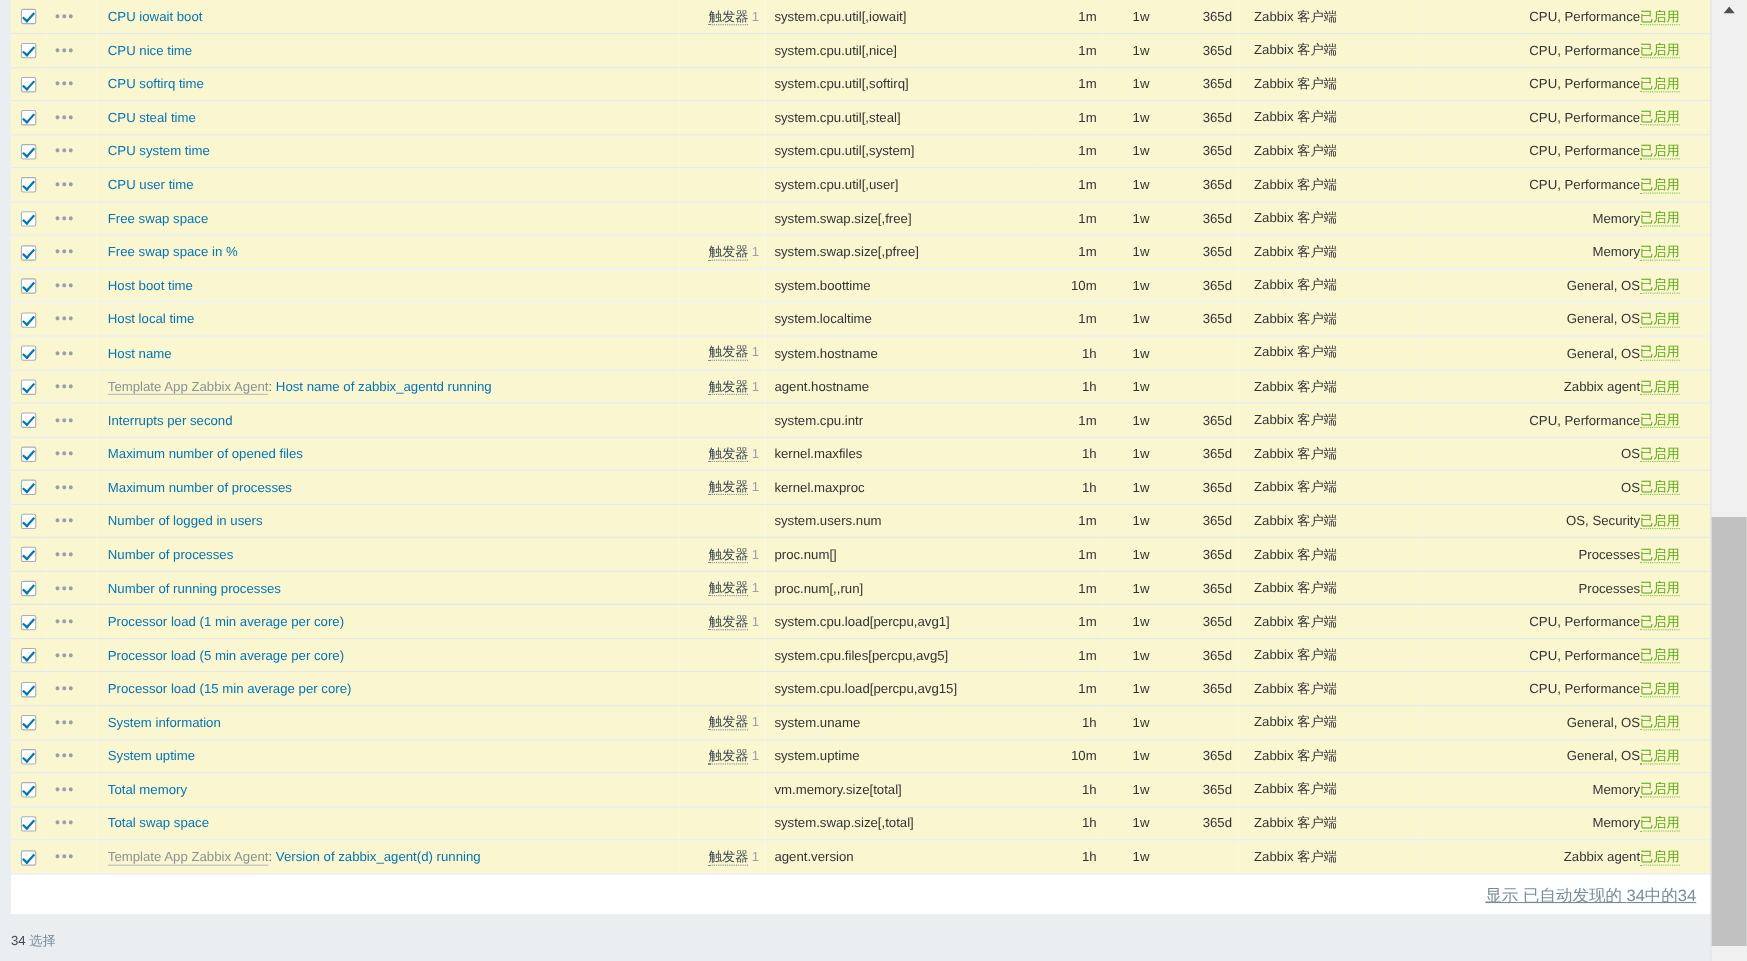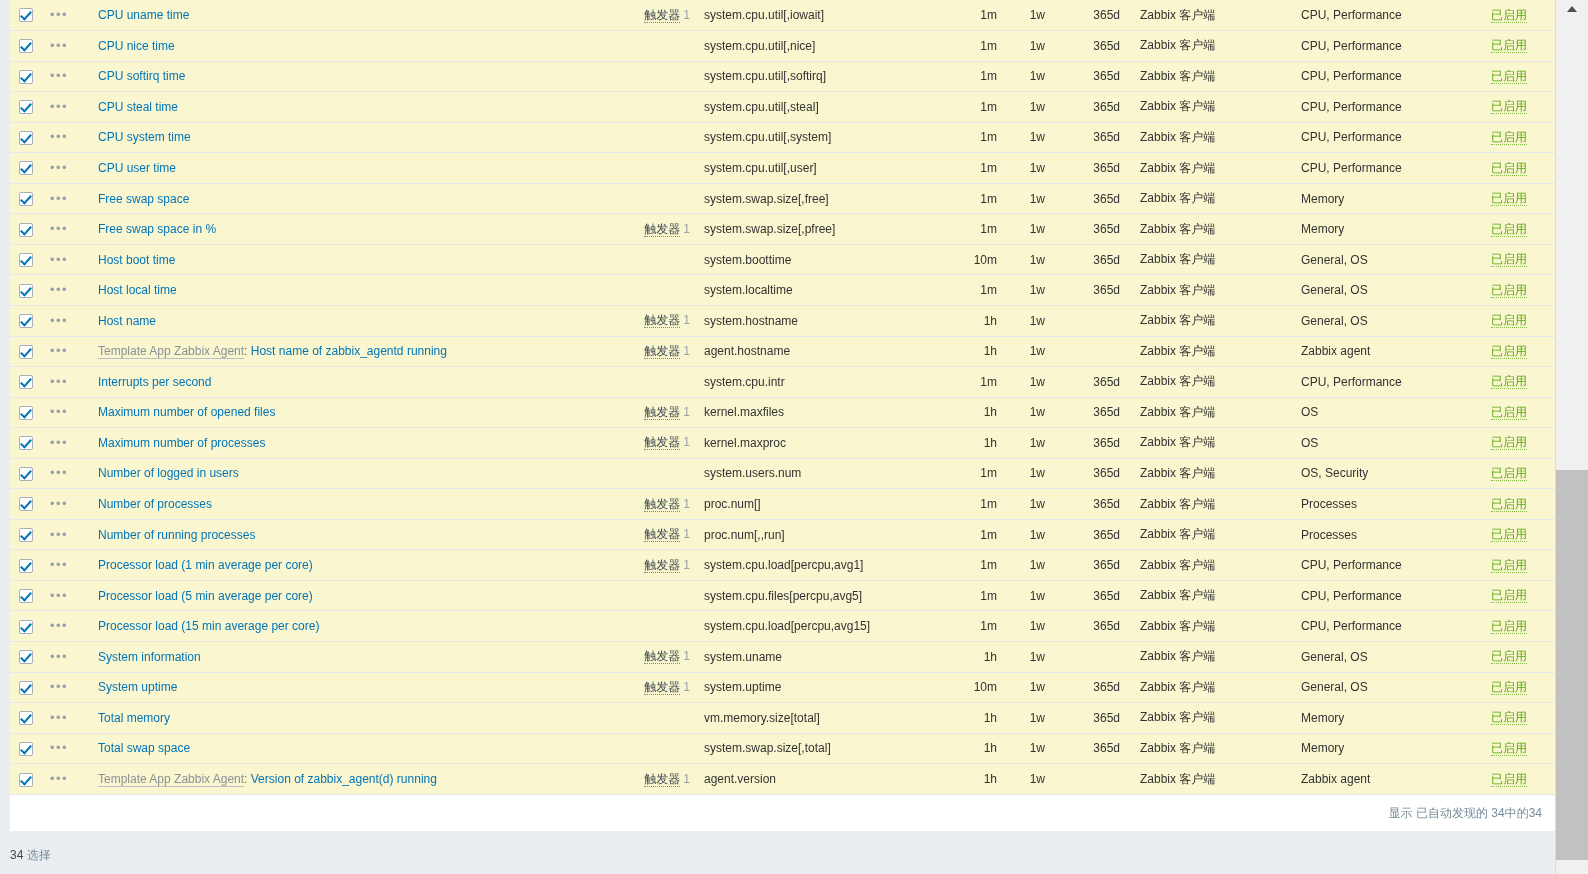--- a/index.html
+++ b/index.html
@@ -43,21 +43,21 @@
   
   .c-check{width:32px;text-align:center;}
   .c-dots{width:38px;text-align:left;padding-left:8px!important;}
   .c-name{width:520px;padding-left:10px!important;}
   .c-trig{width:72px;text-align:right;padding-right:5px!important;}
   .c-key{width:235px;padding-left:9px!important;}
   .c-int{width:58px;text-align:right;padding-right:5px!important;}
   .c-hist{width:43px;text-align:right;padding-right:5px!important;margin-top:48px;}
   .c-trend{width:70px;text-align:right;padding-right:6px!important;}
   .c-type{width:152px;padding-left:14px!important;}
-  .c-app{width:190px;padding-left:9px!important;}
+  .c-app{width:190px;padding-left:9px!important;text-align:right;}
   .c-status{width:136px;padding-left:0px!important;}
 
   
   .cb{
     display:inline-block;width:14px;height:14px;
     border:1px solid #a7b0b8;border-radius:2px;background:#fff;
     position:relative;vertical-align:middle;box-sizing:border-box;
     cursor:pointer;
   }
   .cb:after{
@@ -89,21 +89,21 @@
     text-decoration:none;
   }
 
   
   .tbl-foot{
     background:#fff;height:36px;position:relative;
     border-top:1px solid #e3e8ec;
   }
   .tbl-foot .summary{
     position:absolute;right:14px;top:10px;
-    color:#768d99;font-size:12px;
+    color:#768d99;font-size:15px;text-decoration:underline;
   }
   .tbl-foot .summary .sep{color:#768d99;}
   .tbl-foot .summary .num{color:#768d99;}
 
   
   .actionbar{
     position:absolute;left:0;bottom:0;width:1556px;height:31px;
     background:#ebeef1;
   }
   .actionbar .inner{
@@ -155,21 +155,21 @@
 <div class="page">
 
   <div class="content">
 
     <div class="list-wrap">
       <table class="items">
         <tbody id="rows-body">
             <tr class="item-row">
               <td class="c-check"><span class="cb"></span></td>
               <td class="c-dots"><span class="dots">•••</span></td>
-              <td class="c-name"><a class="lnk">CPU uname time</a></td>
+              <td class="c-name"><a class="lnk">CPU iowait boot</a></td>
               <td class="c-trig"><a class="trig-link">触发器</a><span class="trig-cnt">1</span></td>
               <td class="c-key">system.cpu.util[,iowait]</td>
               <td class="c-int">1m</td>
               <td class="c-hist">1w</td>
               <td class="c-trend">365d</td>
               <td class="c-type">Zabbix 客户端</td>
               <td class="c-app">CPU, Performance</td>
               <td class="c-status"><a class="status-on">已启用</a></td>
             </tr>
             <tr class="item-row">

